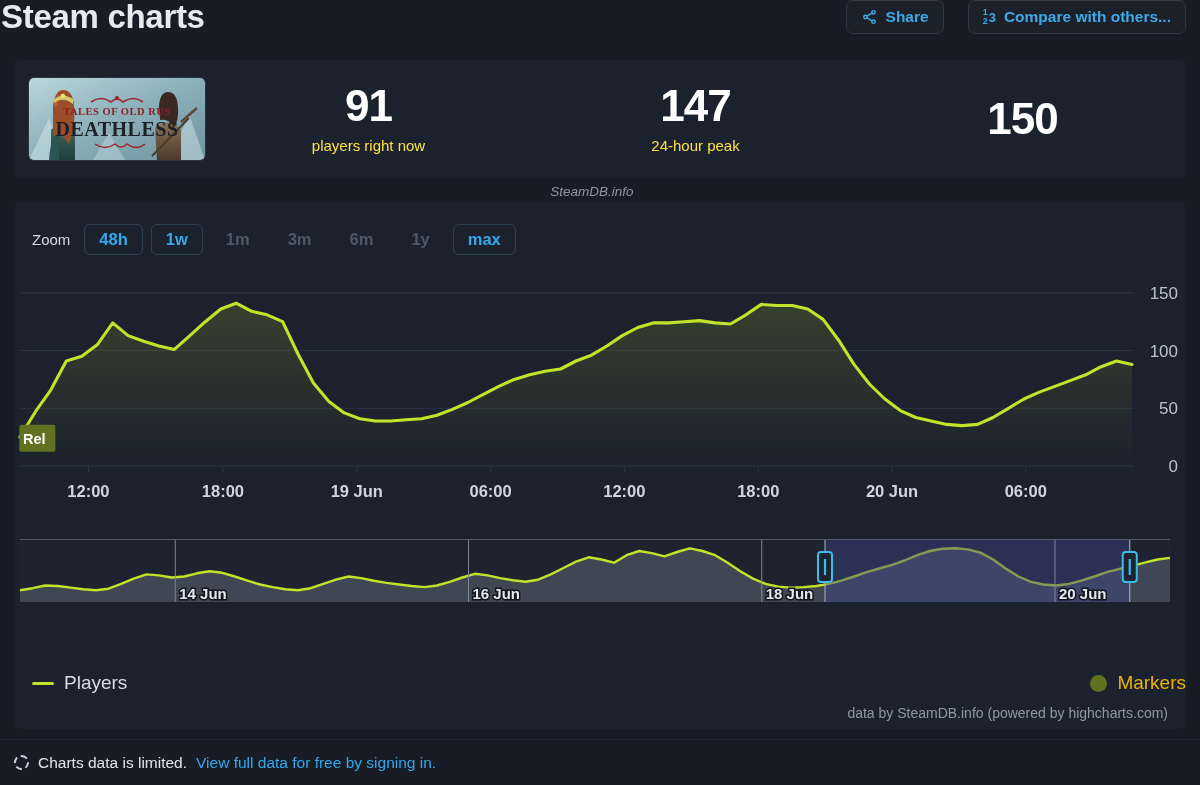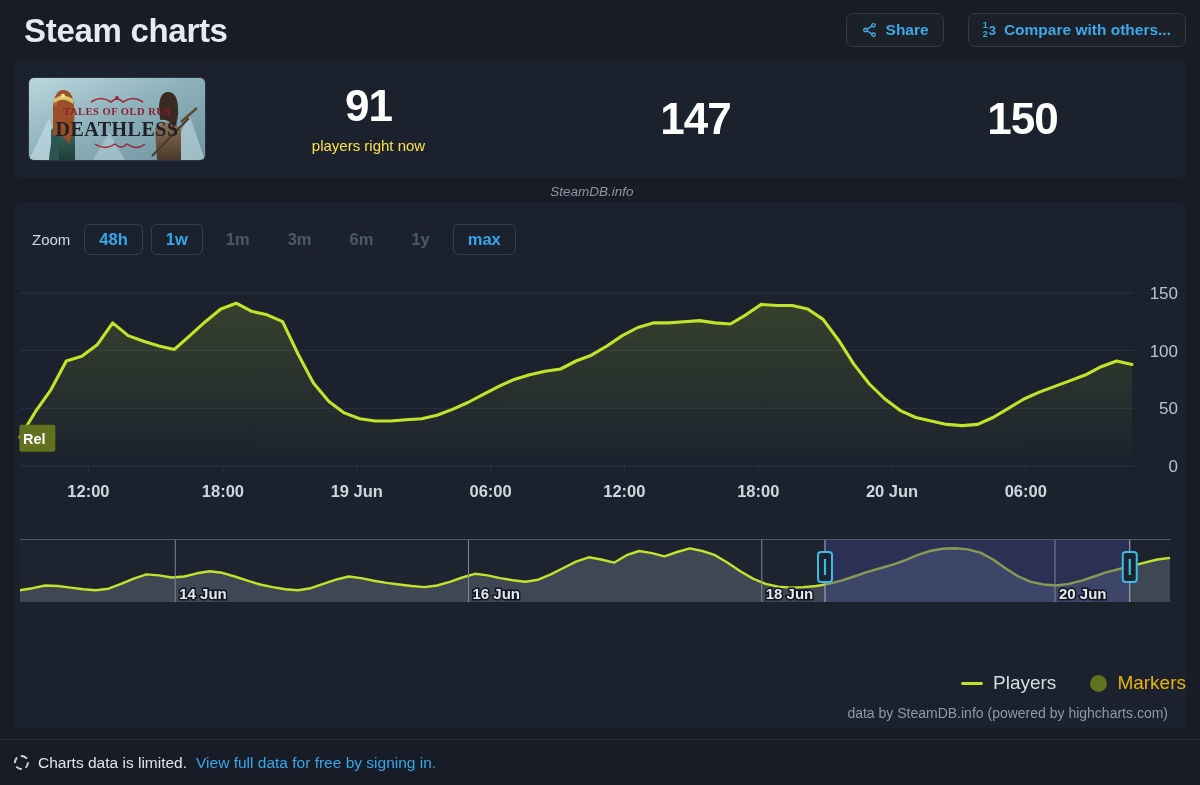--- a/index.html
+++ b/index.html
@@ -7,22 +7,22 @@
     margin: 0; padding: 0;
     width: 1200px; height: 785px;
     background: #181c26;
     font-family: "Liberation Sans", sans-serif;
     overflow: hidden;
   }
   .page { width: 1200px; height: 785px; position: relative; background: #181c26; }
 
   
   .header {
-    height: 60px; display: flex; align-items: center;
-    padding: 0 14px 0 24px;
+    height: 60px; display: flex; align-items: flex-start;
+    padding: 0 14px 0 1px;
   }
   .page-title {
     font-size: 33px; font-weight: bold; color: #e7ebf0;
     letter-spacing: -0.3px; flex: 1; line-height: 1;
   }
   .hdr-buttons { display: flex; gap: 24px; align-items: center; }
   .btn {
     border: 1px solid #2f3a4b; border-radius: 7px;
     background: #1b2029; color: #3ea9e8;
     font-size: 15.5px; font-weight: bold;
@@ -175,20 +175,21 @@
         </g>
       </svg>
     </div>
 
     <div class="stat">
       <div class="stat-num">91</div>
       <div class="stat-label">players right now</div>
     </div>
     <div class="stat">
       <div class="stat-num">147</div>
+      <div class="stat-label">24-hour peak</div>
     </div>
     <div class="stat">
       <div class="stat-num">150</div>
     </div>
   </div>
 
   <div class="watermark">SteamDB.info</div>
 
   <div class="chart-card">
     <div class="zoom-row">
@@ -276,21 +277,21 @@
             </g>
             <g>
               <rect x="1108.75" y="280" width="14" height="30" rx="3" fill="#1c2431" stroke="#3fbbe8" stroke-width="2"></rect>
               <line x1="1115.75" y1="287" x2="1115.75" y2="303" stroke="#3fbbe8" stroke-width="2.2"></line>
             </g>
           </g>
       </svg>
 
     </div>
 
-    <div style="position:absolute; left:18px; right:0; top:470px; display:flex; justify-content:flex-end; align-items:center; gap:34px;">
+    <div style="position:absolute; left:18px; right:0; top:470px; display:flex; justify-content:space-between; align-items:center; gap:34px;">
       <div style="display:flex; align-items:center; gap:10px; cursor:pointer;">
         <span style="width:22px;height:3px;background:#c3e22a;display:block;border-radius:2px;"></span>
         <span style="font-size:19px;color:#d7dde5;">Players</span>
       </div>
       <div style="display:flex; align-items:center; gap:10px; cursor:pointer;">
         <span style="width:17px;height:17px;border-radius:50%;background:#61711f;display:block;"></span>
         <span style="font-size:19px;color:#eab308;">Markers</span>
       </div>
     </div>
 

